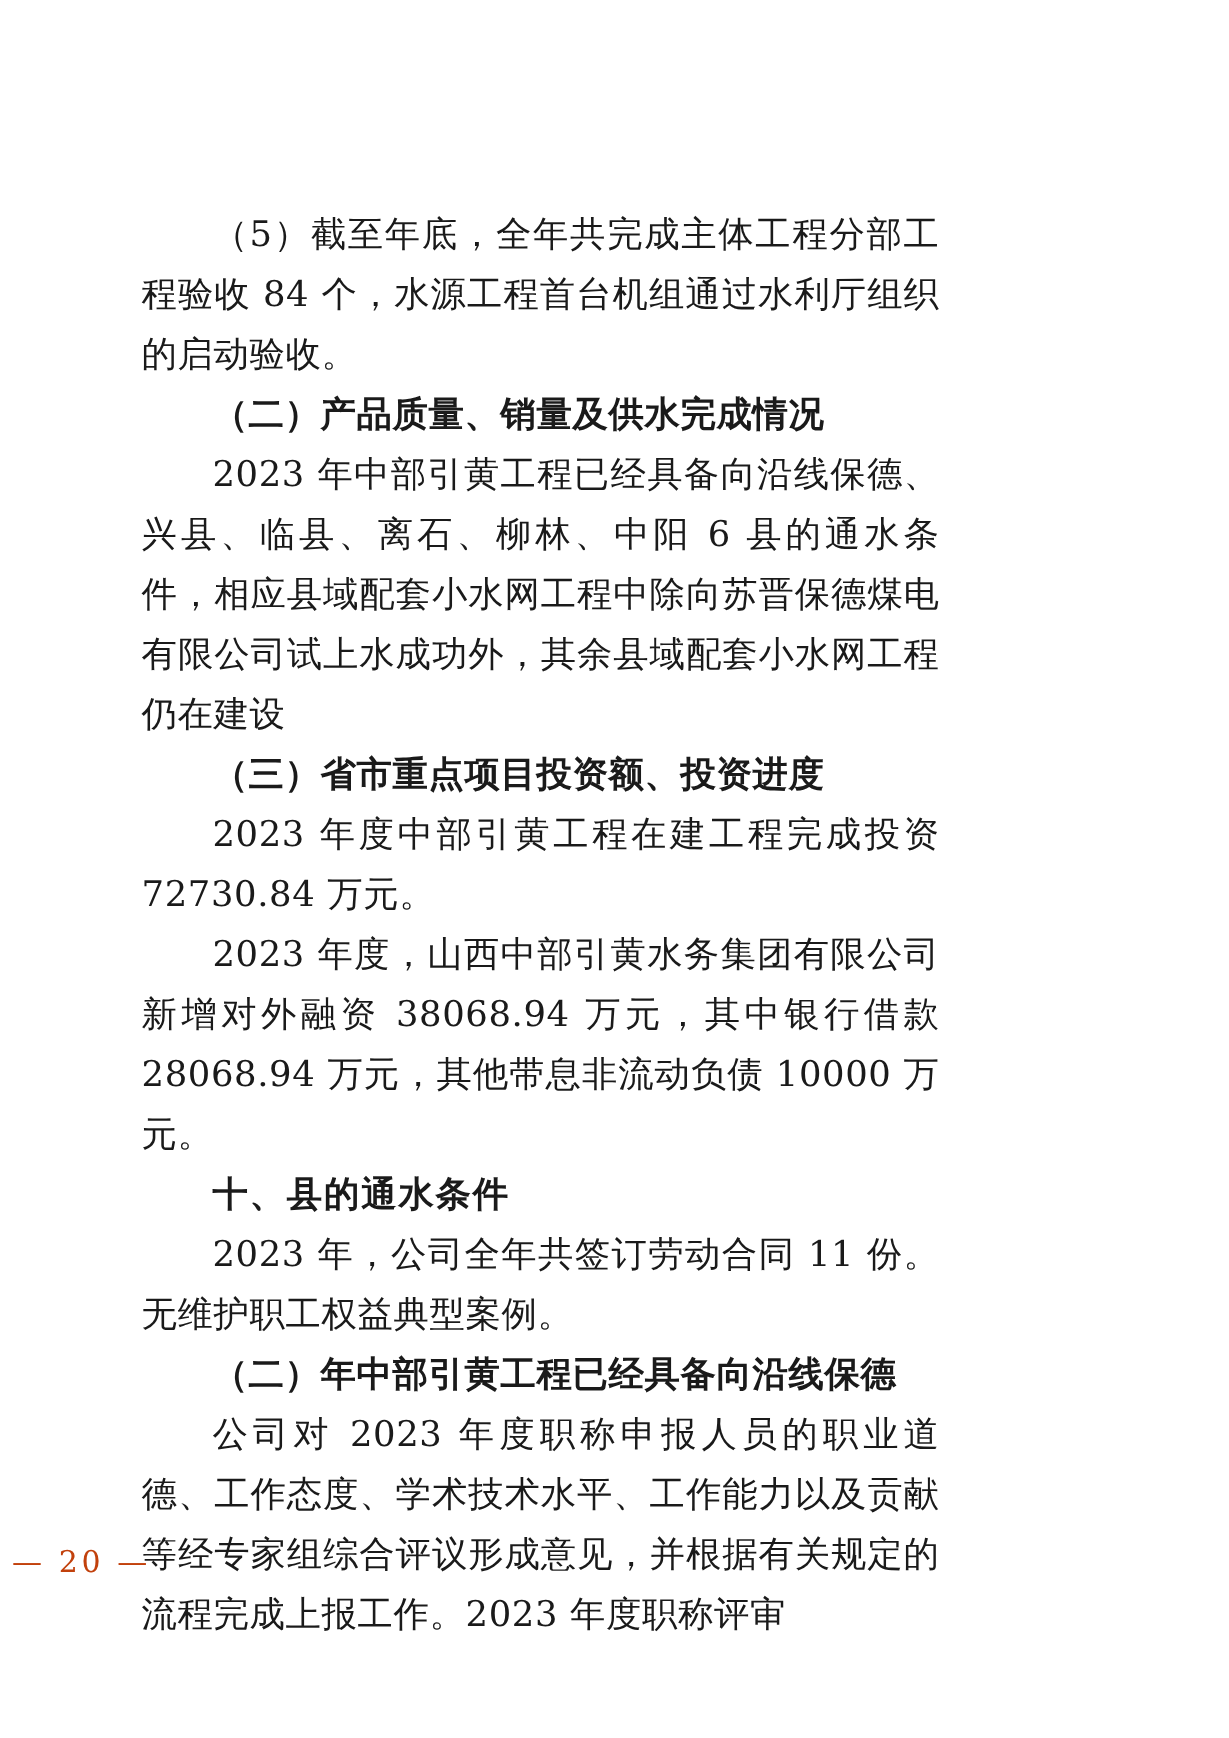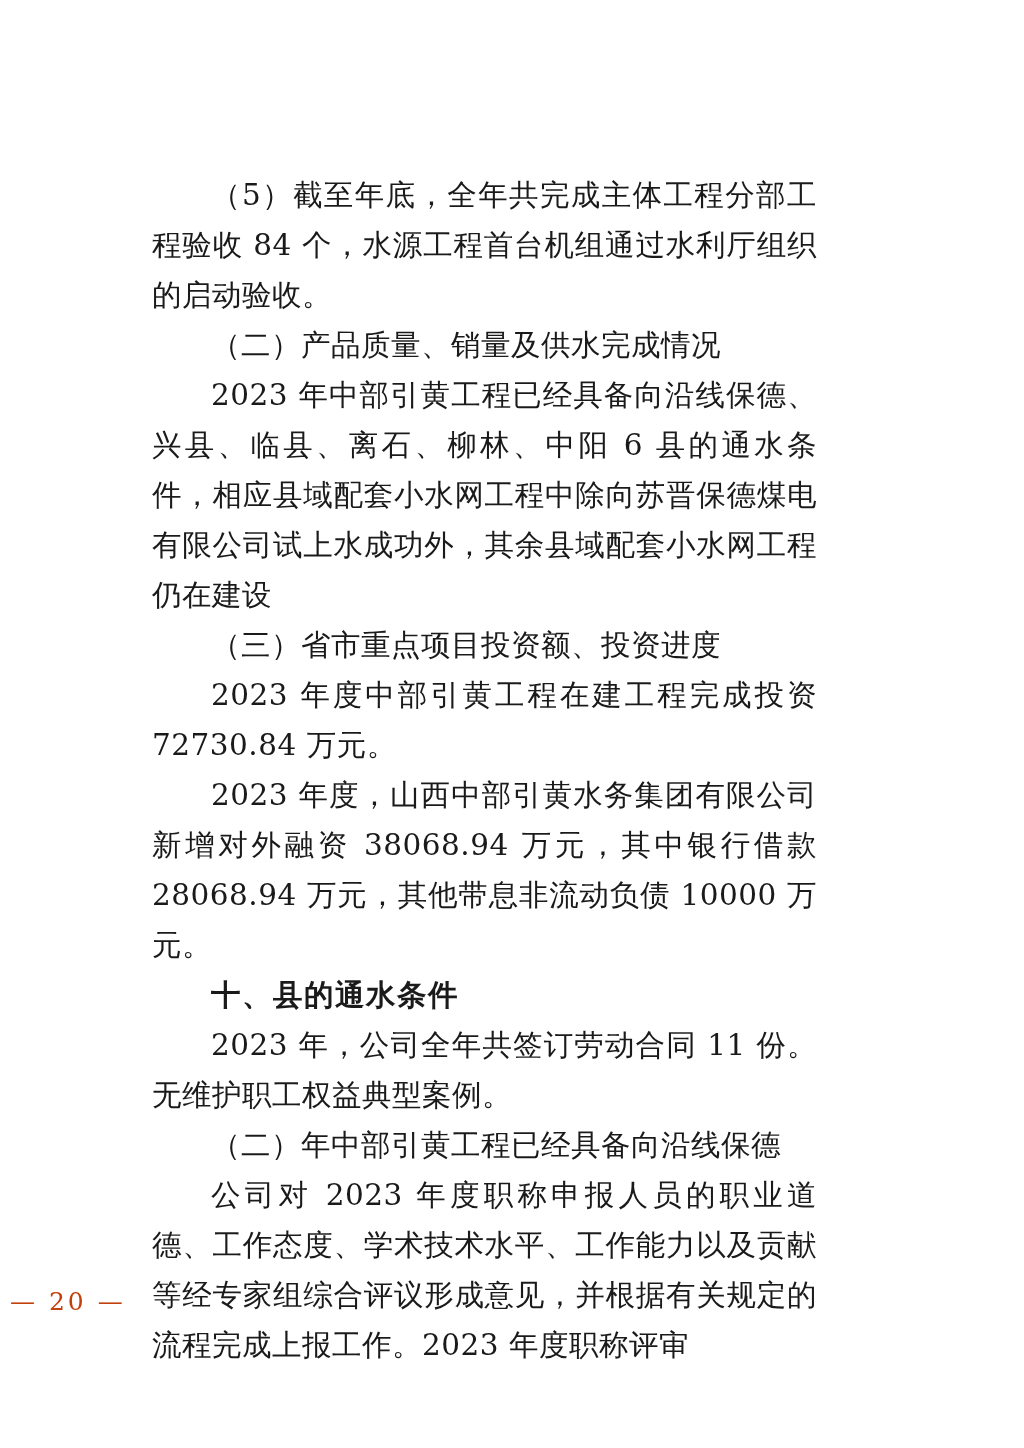--- a/index.html
+++ b/index.html
@@ -15,21 +15,20 @@
     position: relative;
     overflow: hidden;
   }
   .page {
     position: absolute;
     left: 0; top: 0;
     width: 901px;
     height: 1448px;
     box-sizing: border-box;
     padding: 170px 118px 0 118px;
-    margin-left: 34px;
   }
   .doc-body {
     font-size: 29.5px;
     line-height: 50px;
     letter-spacing: 0.5px;
     text-align: justify;
     text-justify: inter-ideograph;
   }
   p {
     margin: 0;
@@ -38,21 +37,21 @@
   .para {
     text-indent: 2em;
   }
   .heading {
     text-indent: 2em;
     font-weight: bold;
     letter-spacing: 1.5px;
   }
   .subheading {
     text-indent: 2em;
-    font-weight: normal;
+    font-weight: bold;
   }
   .footer {
     position: absolute;
     left: 0;
     right: 0;
     bottom: 132px;
     text-align: left;
     font-size: 25px;
     letter-spacing: 3px;
     color: #c2410c;

